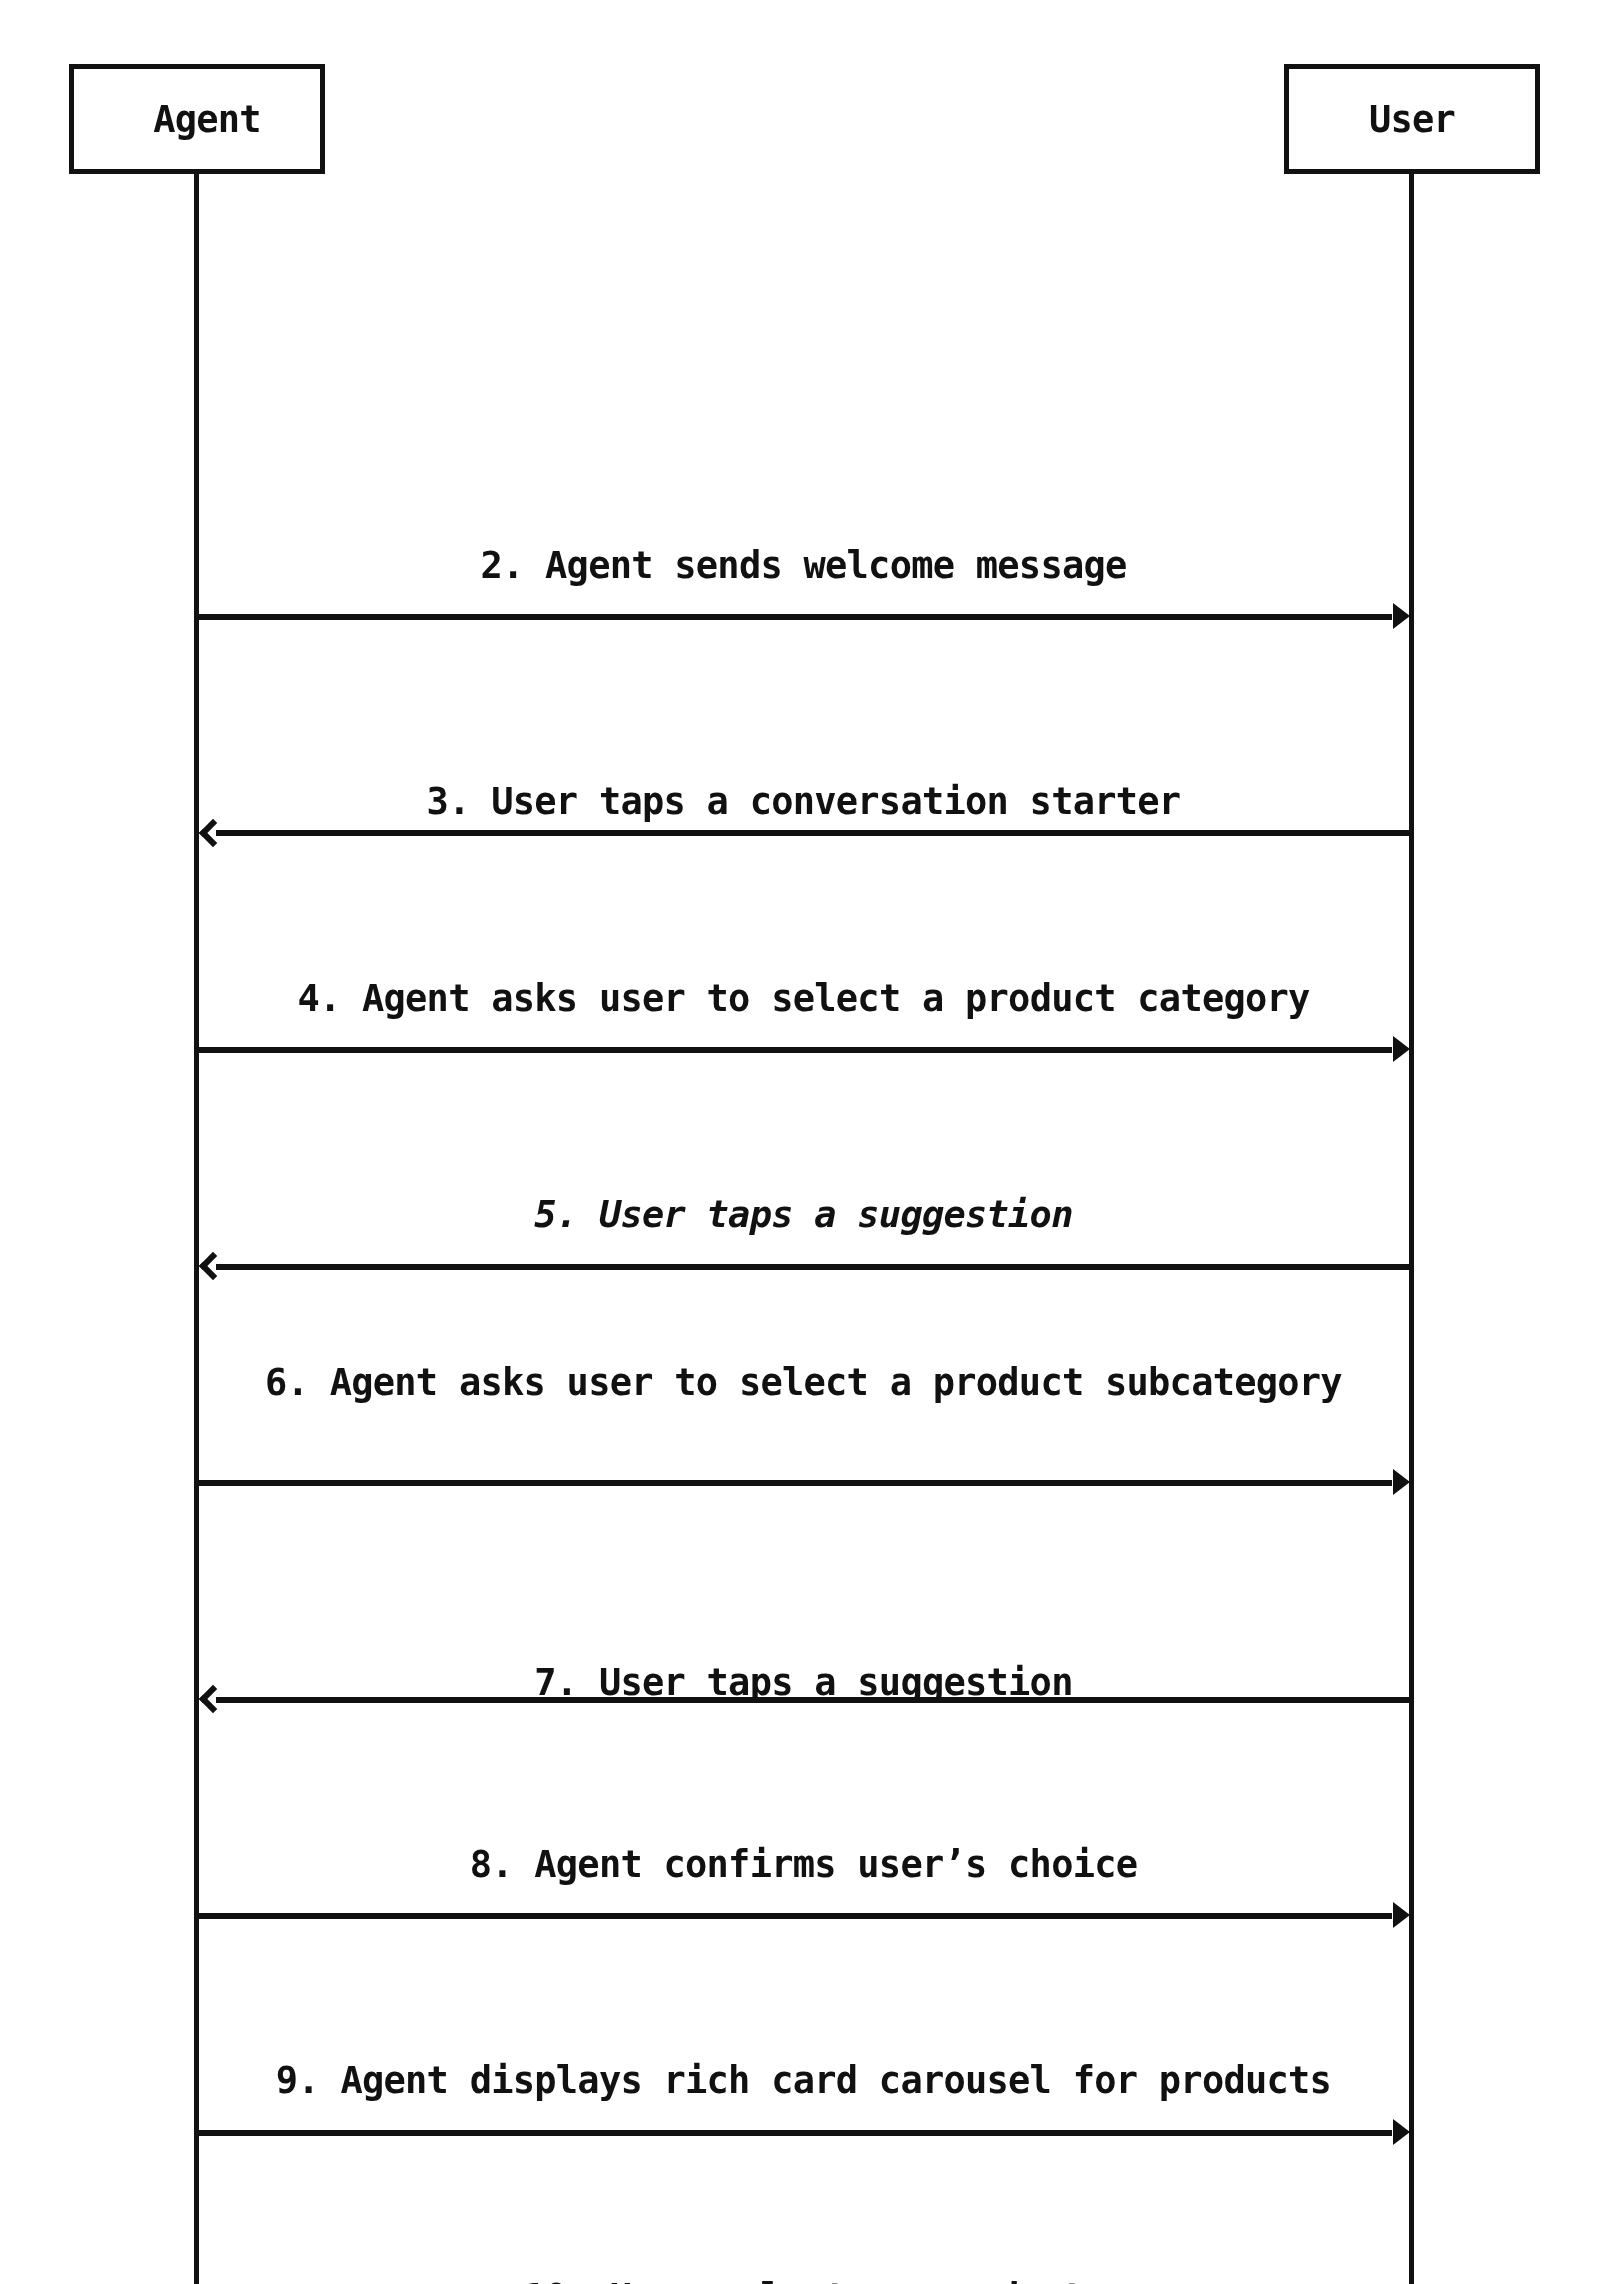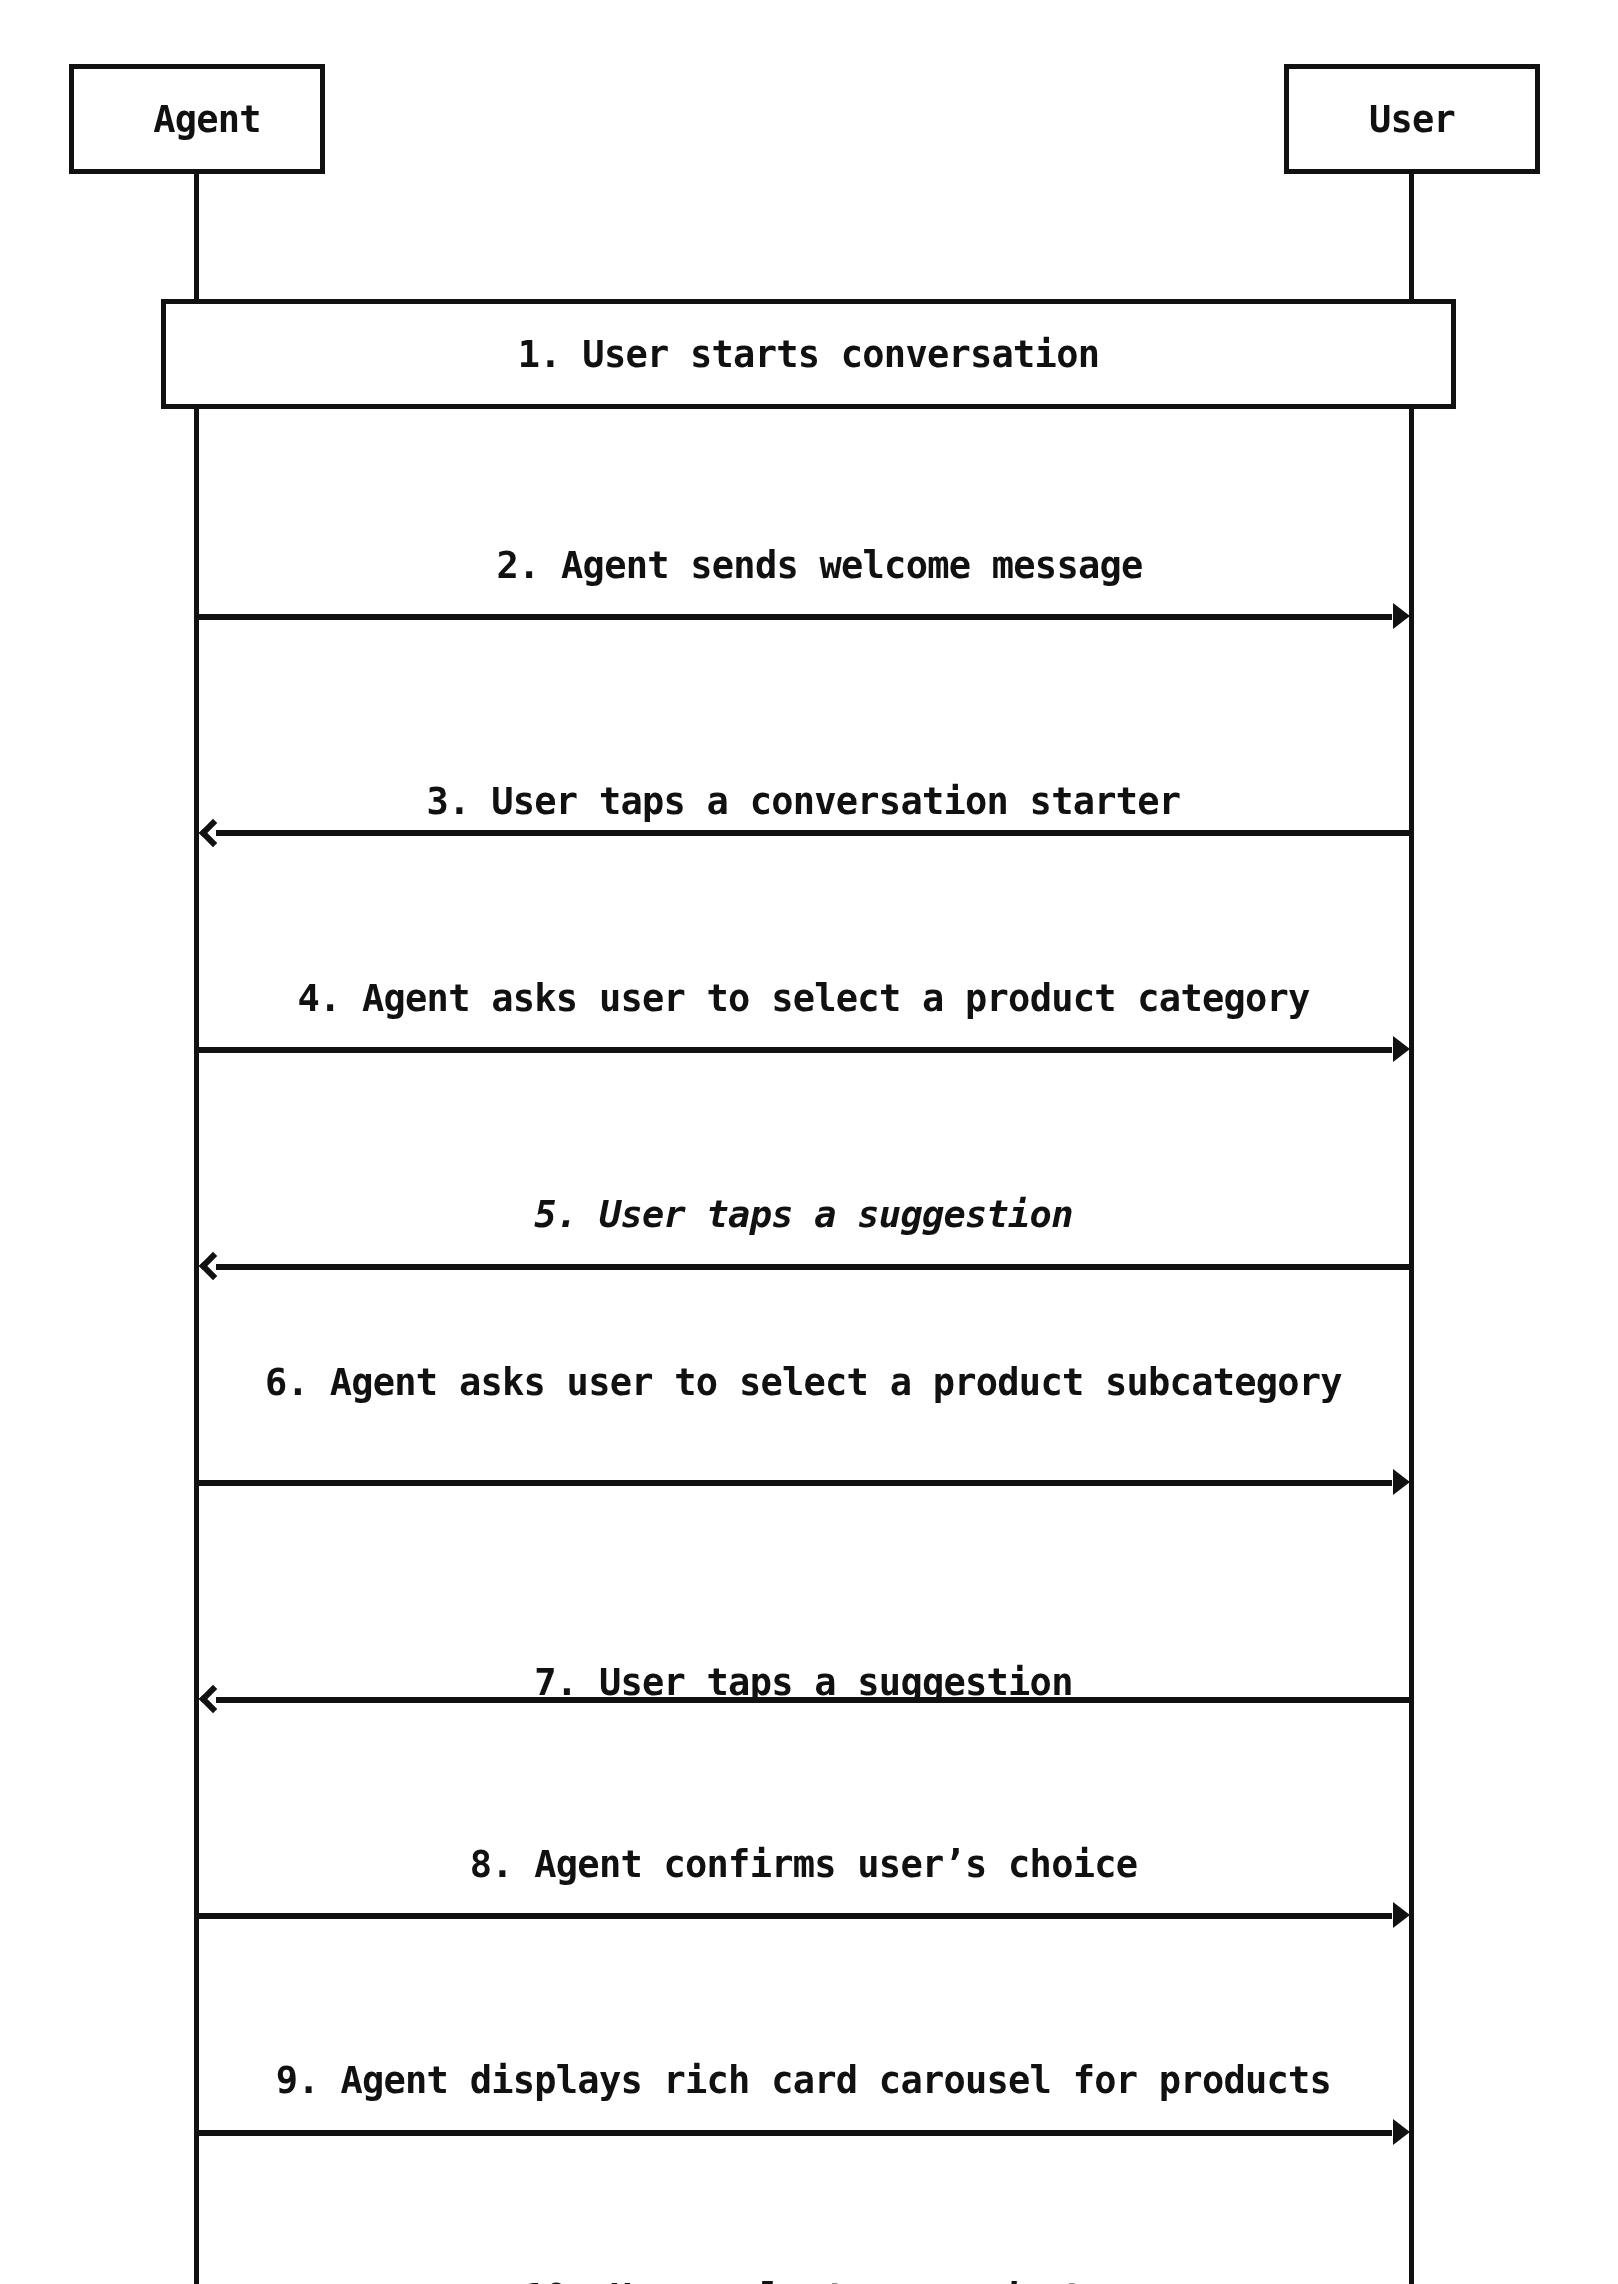--- a/index.html
+++ b/index.html
@@ -98,26 +98,23 @@
   <div class="lifeline" id="lifeline-agent" style="left:194px; top:174px; height:3029px;"></div>
   <div class="lifeline" id="lifeline-user" style="left:1409px; top:174px; height:3029px;"></div>
 
   <div class="pbox" style="left:69px; top:64px;padding-left:20px;">
     <span>Agent</span>
   </div>
   <div class="pbox" style="left:1284px; top:64px;justify-content:center;">
     <span>User</span>
   </div>
 
-  <div class="note" style="left:161px; top:299px; width:1295px; height:110px;">
-    <span>1. User starts conversation</span>
-  </div>
 
   <div id="messages">
-      <div class="msg-label" style="left: 212px; width: 1215px; top: 543px;">2. Agent sends welcome message</div>
+      <div class="msg-label" style="left: 196px; width: 1215px; top: 543px;">2. Agent sends welcome message</div>
       <div class="msg-line" style="top: 614px; left: 196px; width: 1196px;"></div>
       <div class="head-right" style="left: 1393px; top: 603px;"></div>
       <div class="msg-label" style="left: 196px; width: 1215px; top: 779px;">3. User taps a conversation starter</div>
       <div class="msg-line" style="top: 830px; left: 216px; width: 1196px;"></div>
       <div class="head-left" style="left: 203px; top: 823px;"></div>
       <div class="msg-label" style="left: 196px; width: 1215px; top: 976px;">4. Agent asks user to select a product category</div>
       <div class="msg-line" style="top: 1047px; left: 196px; width: 1196px;"></div>
       <div class="head-right" style="left: 1393px; top: 1036px;"></div>
       <div class="msg-label" style="left: 196px; width: 1215px; top: 1192px; font-style: italic;">5. User taps a suggestion</div>
       <div class="msg-line" style="top: 1264px; left: 216px; width: 1196px;"></div>

